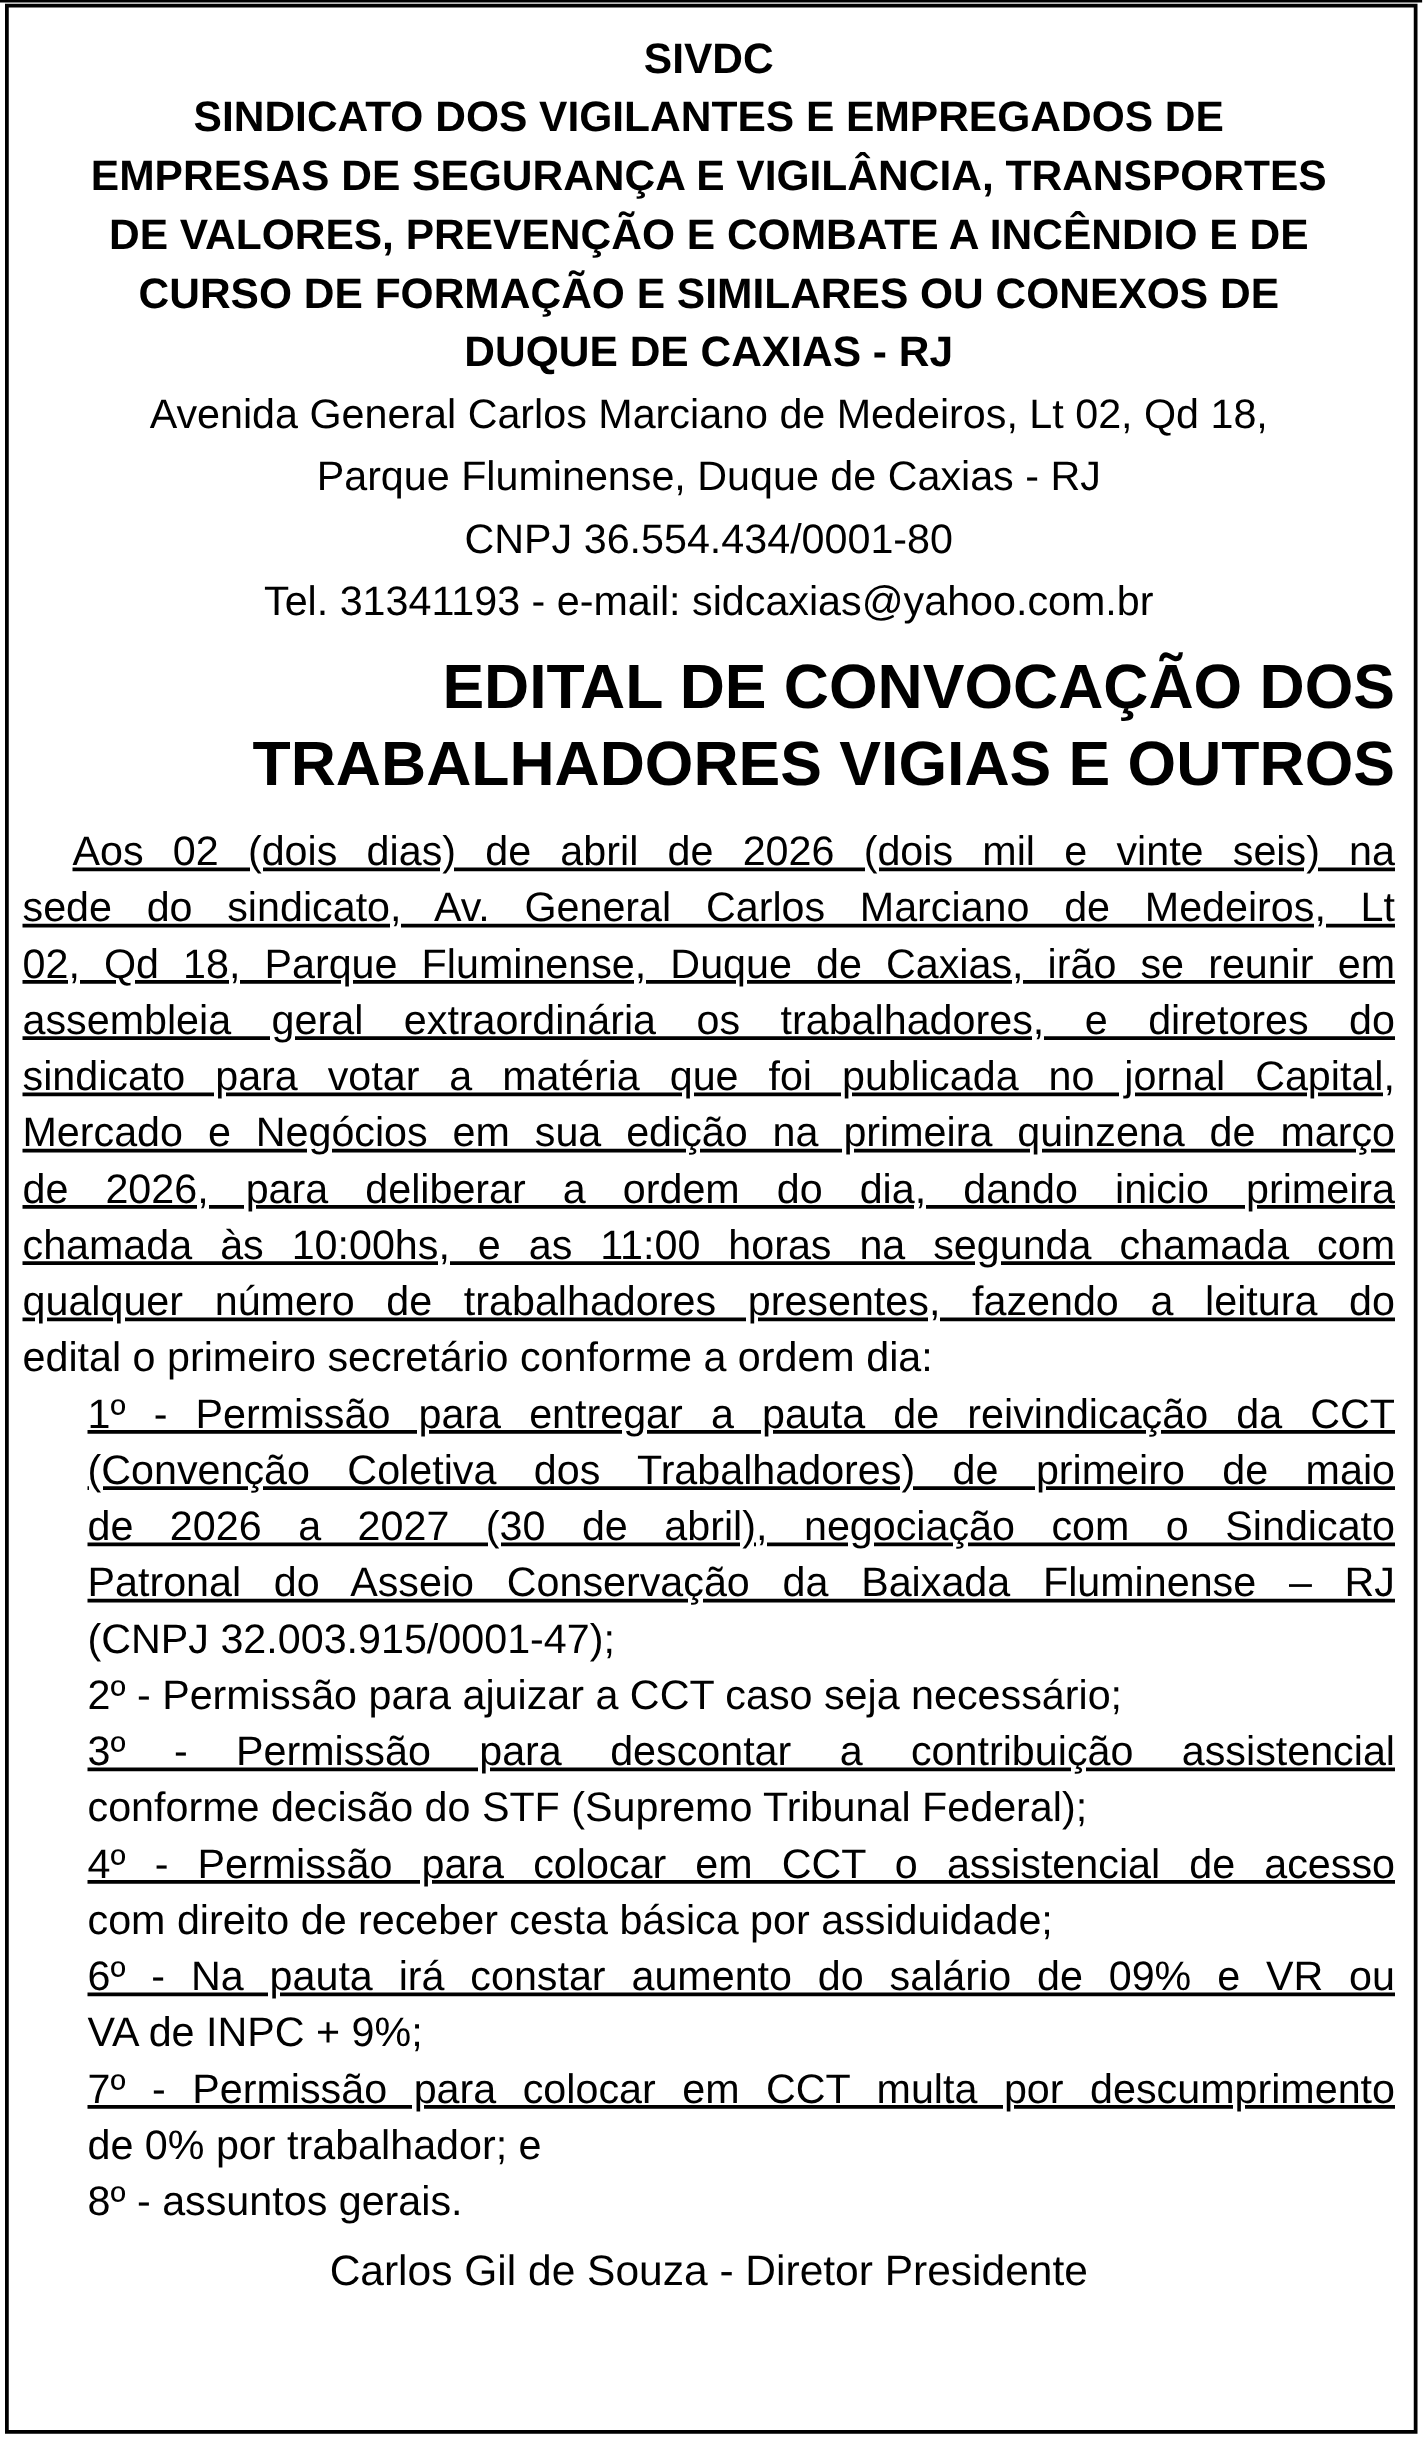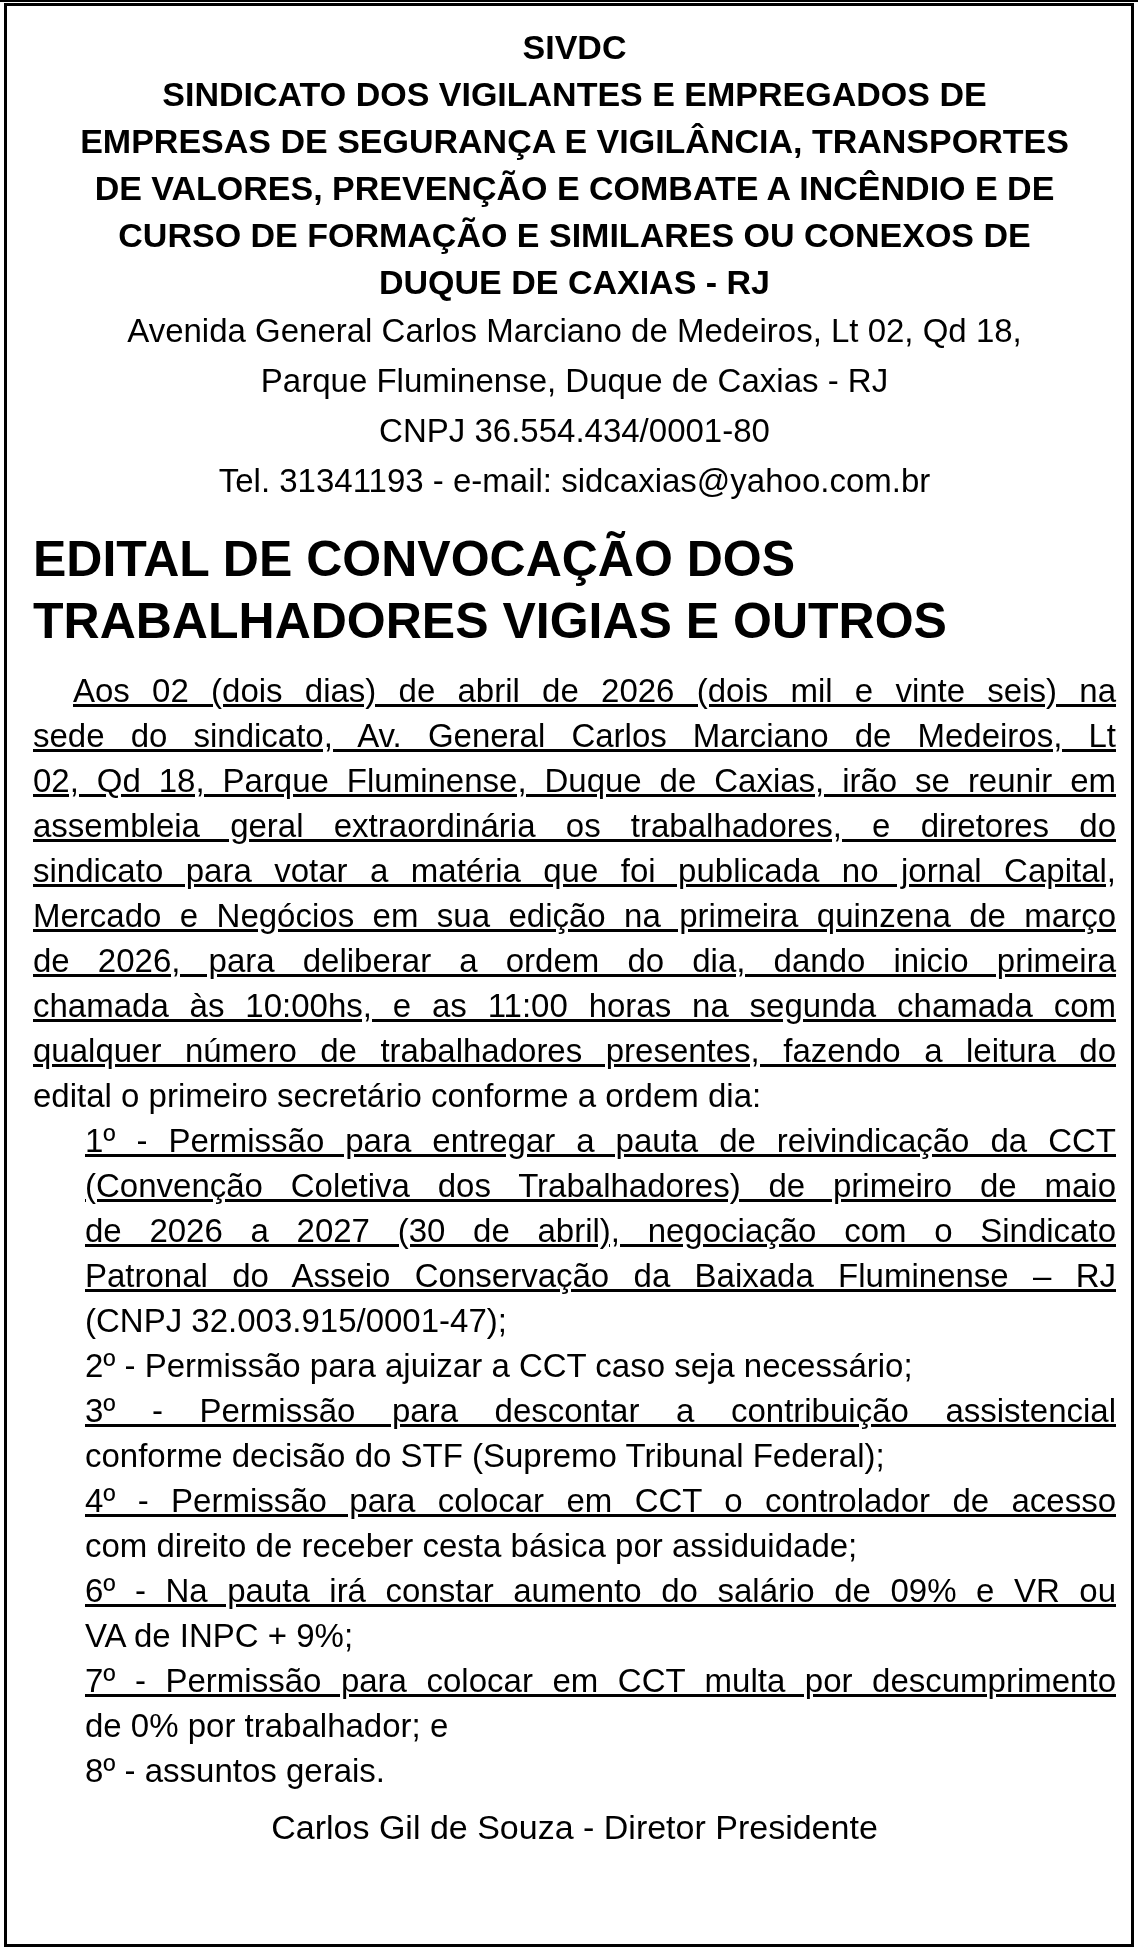--- a/index.html
+++ b/index.html
@@ -15,38 +15,38 @@
   .top-edge {
     position: absolute; left: 0; top: 0; width: 100%; height: 2px;
     background: #000000;
   }
   .frame {
     position: absolute; left: 4px; top: 3px; right: 4px; bottom: 5px;
     border: 3px solid #000000;
     pointer-events: none;
   }
   .content {
-    position: absolute; left: 22px; top: 6px; right: 7px;
+    position: absolute; left: 7px; top: 6px; right: 7px;
     padding: 16px 15px 0 11px;
     box-sizing: border-box;
   }
   .hdr {
     text-align: center; font-weight: bold;
     font-size: 34px; line-height: 47px;
     letter-spacing: 0px;
     margin-top: 2px;
   }
   .addr {
     text-align: center; font-weight: normal;
     font-size: 33px; line-height: 50px;
   }
   .doc-title {
-    text-align: left; font-weight: bold;
+    text-align: right; font-weight: bold;
     font-size: 50px; line-height: 62px;
-    margin-top: 22px;
+    margin-top: 12px;
   }
   .body-par {
     font-size: 33px; line-height: 45px;
     margin-top: 16px;
     text-align: left;
   }
   .agenda {
     font-size: 33px; line-height: 45px;
     margin-left: 52px;
     text-align: left;
@@ -112,21 +112,21 @@
           <div class="line">(CNPJ 32.003.915/0001-47);</div>
         </div>
       <div>
           <div class="line">2º - Permissão para ajuizar a CCT caso seja necessário;</div>
         </div>
       <div>
           <div class="line just">3º - Permissão para descontar a contribuição assistencial</div>
           <div class="line">conforme decisão do STF (Supremo Tribunal Federal);</div>
         </div>
       <div>
-          <div class="line just">4º - Permissão para colocar em CCT o controlador de acesso</div>
+          <div class="line just">4º - Permissão para colocar em CCT o assistencial de acesso</div>
           <div class="line">com direito de receber cesta básica por assiduidade;</div>
         </div>
       <div>
           <div class="line just">6º - Na pauta irá constar aumento do salário de 09% e VR ou</div>
           <div class="line">VA de INPC + 9%;</div>
         </div>
       <div>
           <div class="line just">7º - Permissão para colocar em CCT multa por descumprimento</div>
           <div class="line">de 0% por trabalhador; e</div>
         </div>

